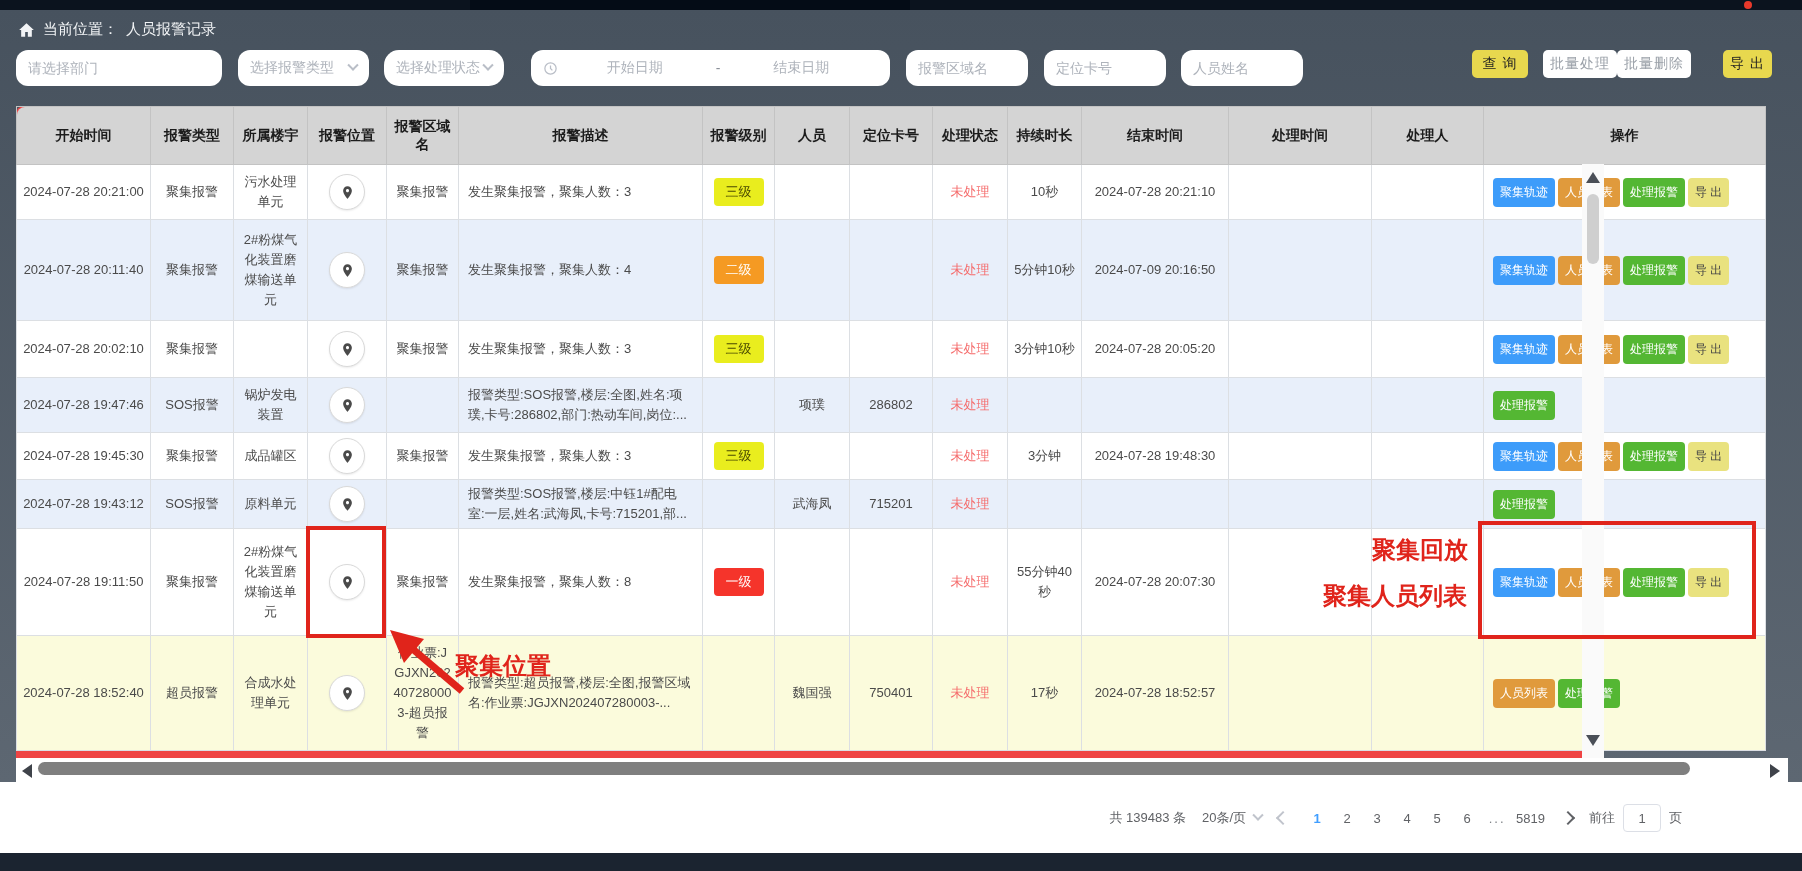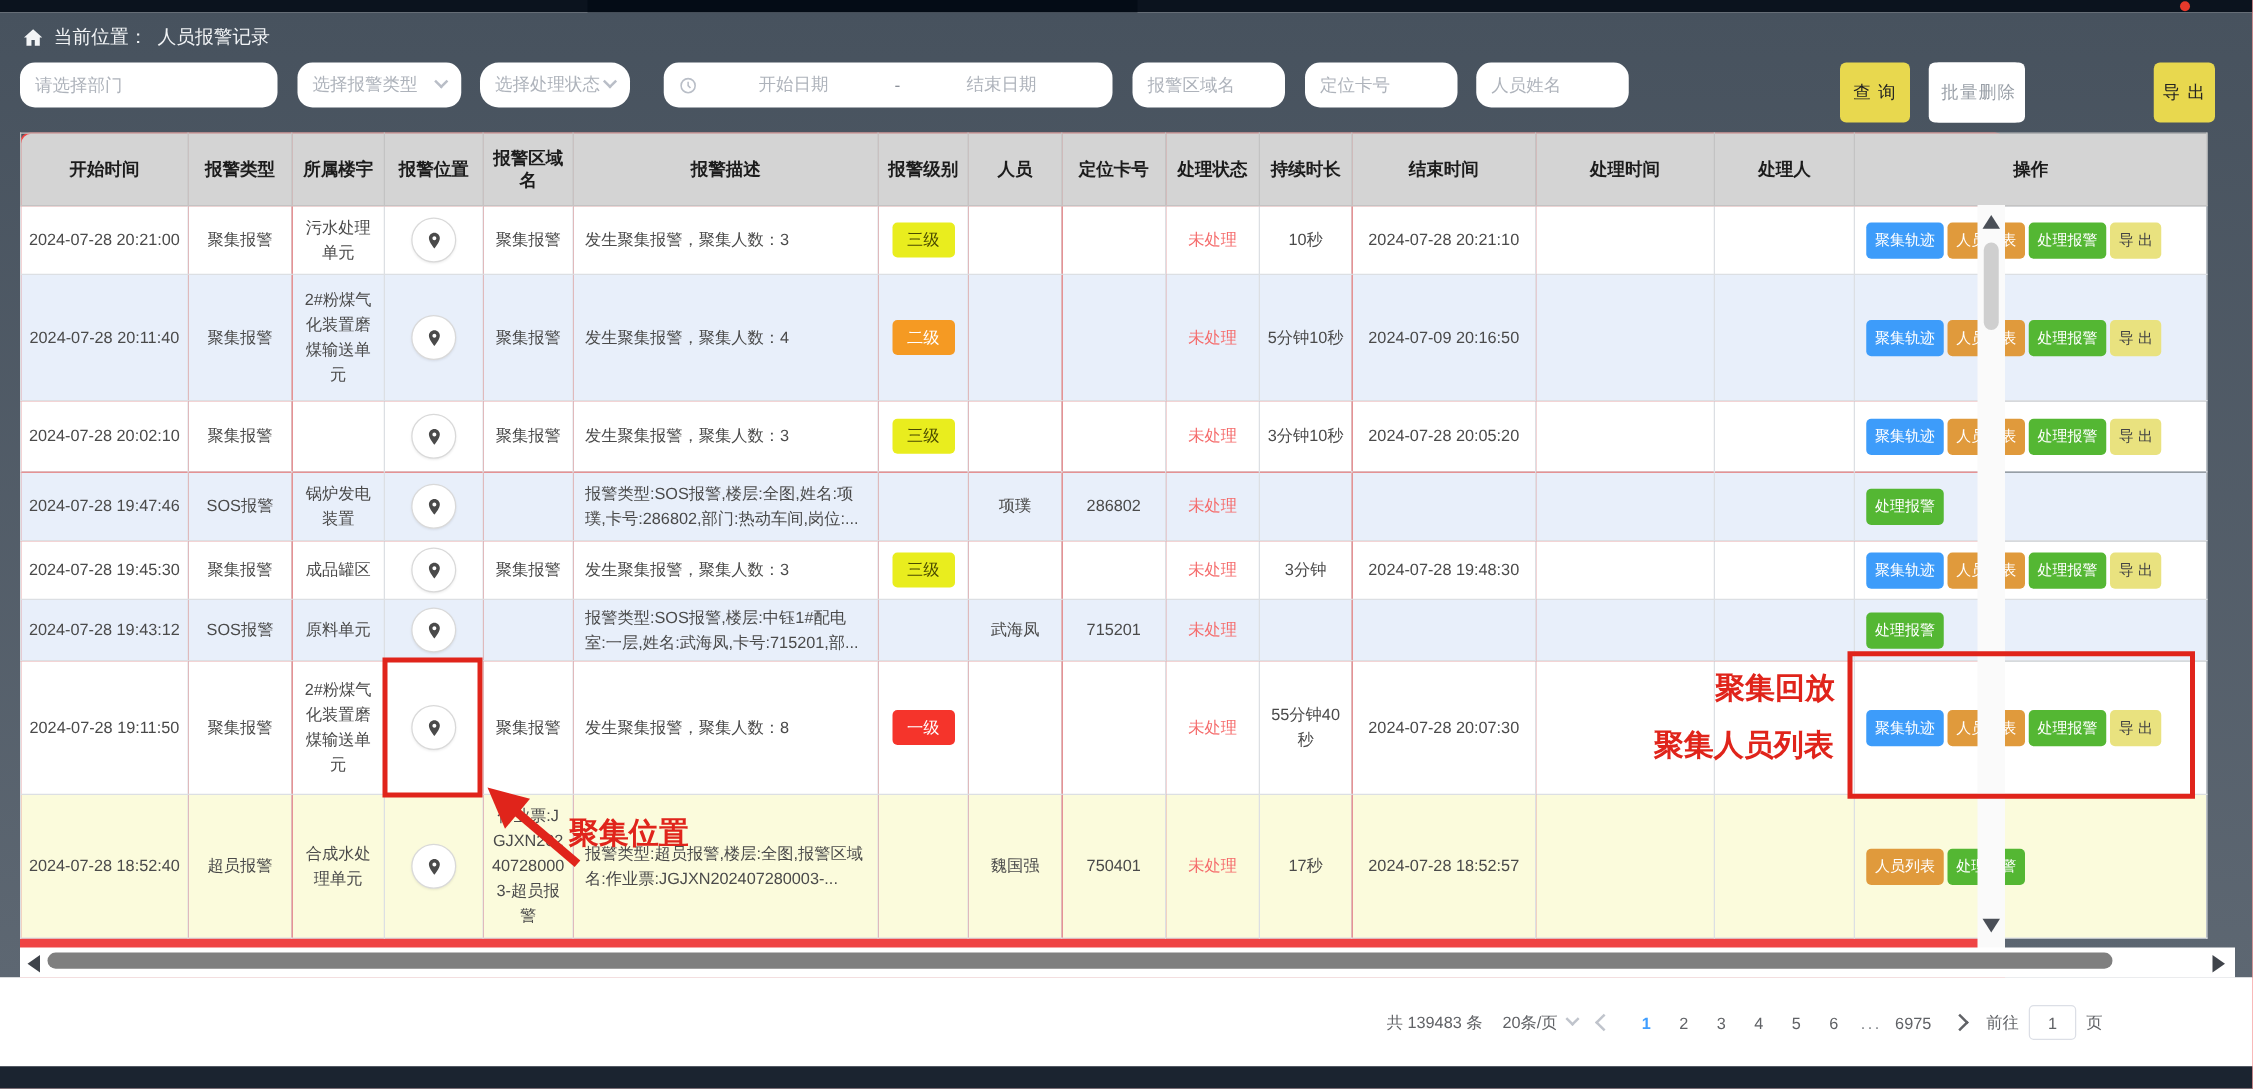--- a/index.html
+++ b/index.html
@@ -24,21 +24,21 @@
             display:flex; align-items:center; padding:0 12px; color:#aeb3bb; font-size:14px; }
   .f-item input { border:none; outline:none; width:100%; font-size:14px; color:#333;
                   font-family:inherit; background:transparent; }
   .f-item input::placeholder { color:#aeb3bb; }
   .f-sel { justify-content:space-between; }
   .chev { width:8px; height:8px; border-right:2px solid #b9bec7; border-bottom:2px solid #b9bec7;
           transform:rotate(45deg) translate(-2px,-2px); flex:0 0 auto; }
   .date-box { gap:0; }
   .date-box .ph { flex:1; text-align:center; }
   .date-box .sep { color:#8b9099; padding:0 4px; }
-  .fbtn { position:absolute; top:0; height:48px; border:none; border-radius:5px; font-size:14px;
+  .fbtn { position:absolute; top:0; height:28px; border:none; border-radius:5px; font-size:14px;
           cursor:pointer; font-family:inherit; letter-spacing:1px; }
   .fbtn.primary { background:#e8d84e; color:#222; }
   .fbtn.plain { background:#fff; color:#9aa0a8; }
 
   
   .tbl-wrap { position:absolute; left:16px; top:106px; width:1588px; height:676px;
               background:#ef4444; border-radius:8px 8px 0 0; }
   table { border-collapse:collapse; table-layout:fixed; width:1750px; }
   thead th { background:#d4d4d4; height:58px; font-size:14px; font-weight:bold; color:#1c1c1c;
              border:1px solid #c3c3c3; padding:2px 4px; }
@@ -155,21 +155,21 @@
     <input placeholder="报警区域名" style="">
   </div>
   <div class="f-item" style="left:1028px;width:122px;">
     <input placeholder="定位卡号" style="">
   </div>
   <div class="f-item" style="left:1165px;width:122px;">
     <input placeholder="人员姓名" style="">
   </div>
   <button class="fbtn primary" style="left:1456px;width:56px;">查 询</button>
   <button class="fbtn plain" style="left:1527px;width:74px;">批量处理</button>
-  <button class="fbtn plain" style="left:1530px;width:74px;">批量删除</button>
+  <button class="fbtn plain" style="left:1601px;width:74px;">批量删除</button>
   <button class="fbtn primary" style="left:1707px;width:49px;">导 出</button>
 </div>
 
 <div class="tbl-wrap">
   <table id="alarm-table">
       <colgroup>
         <col style="width: 134px;">
         <col style="width: 83px;">
         <col style="width: 74px;">
         <col style="width: 79px;">
@@ -406,21 +406,21 @@
   </span>
   <span class="pg-prev"></span>
   <span class="pages" id="pages">
       <span class="pg active">1</span>
       <span class="pg">2</span>
       <span class="pg">3</span>
       <span class="pg">4</span>
       <span class="pg">5</span>
       <span class="pg">6</span>
       <span class="pg dots">...</span>
-      <span class="pg">6975</span>
+      <span class="pg">5819</span>
     </span>
   <span class="pg-next"></span>
   <span class="goto">
     <span>前往</span>
     <input value="1" style="">
     <span>页</span>
   </span>
 </div>
 <div class="bottom-dark"></div>
 

